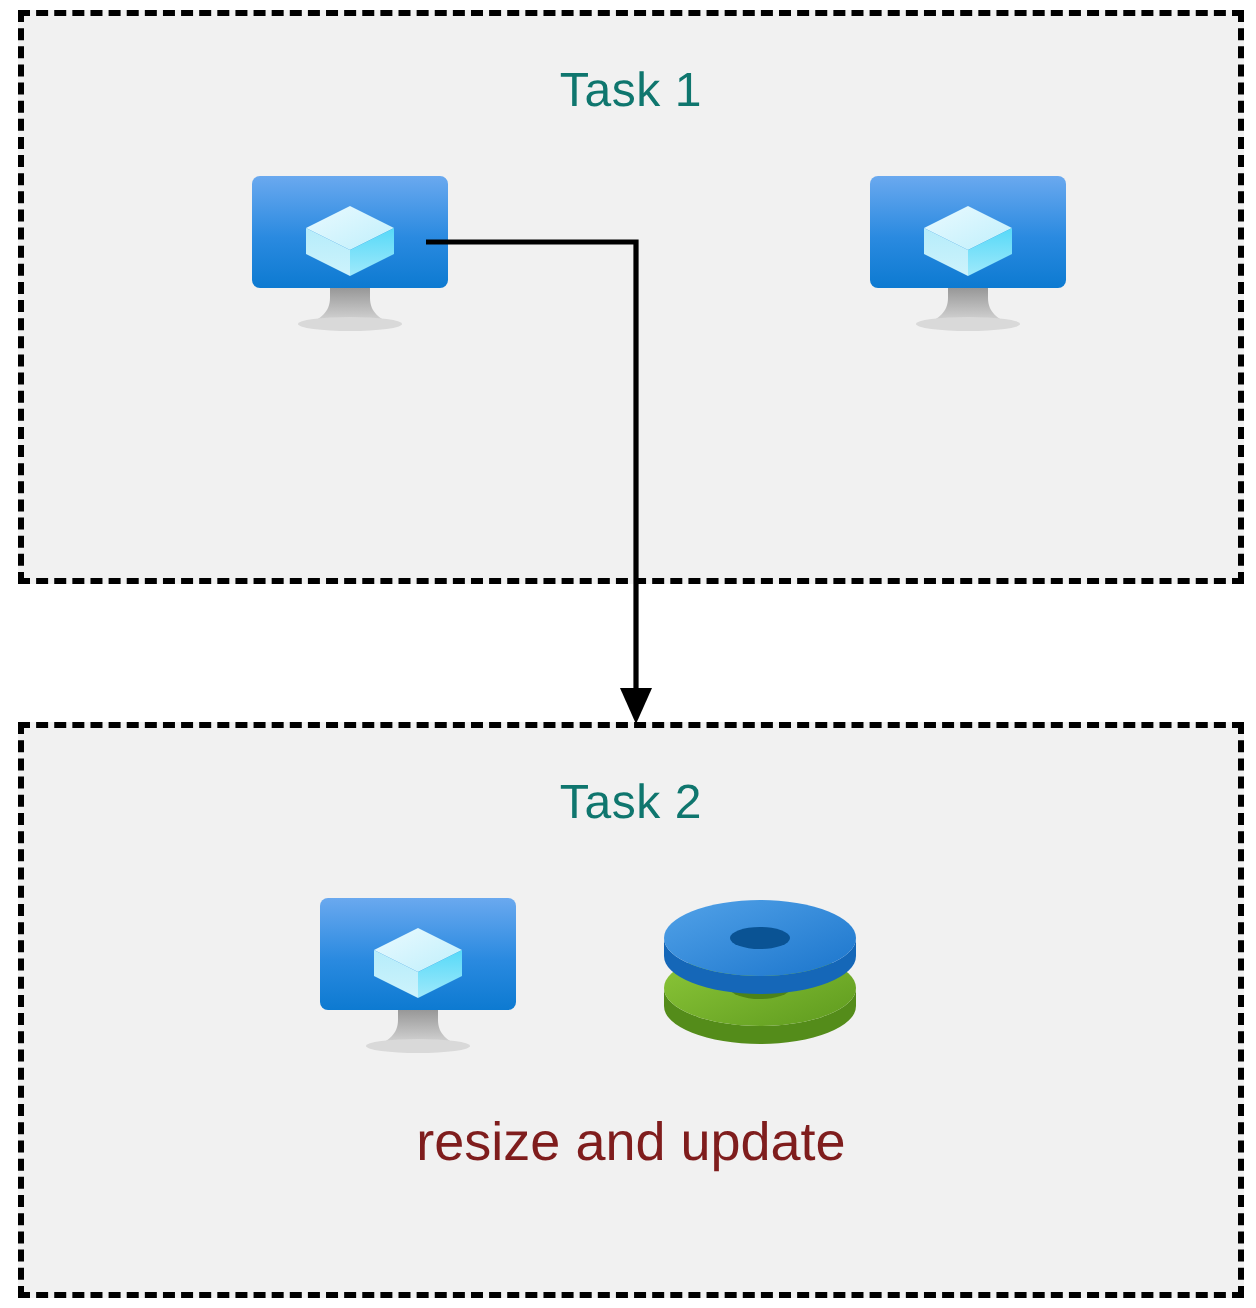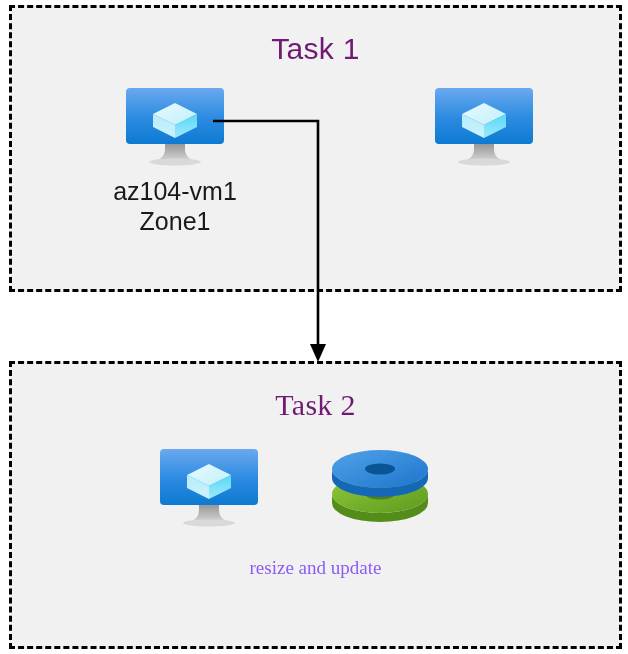--- a/index.html
+++ b/index.html
@@ -33,30 +33,29 @@
     left: 9px;
     top: 5px;
     width: 613px;
     height: 287px;
   }
   #panel-task2 {
     left: 9px;
     top: 361px;
     width: 613px;
     height: 288px;
-    font-family: Liberation Serif, serif;
   }
 
   .panel-title {
     position: absolute;
     left: 0;
     width: 100%;
     text-align: center;
-    color: #701a75;
-    font-size: 30px;
+    color: #0f766e;
+    font-size: 24px;
     font-weight: 400;
     letter-spacing: 0.3px;
     line-height: 1;
   }
   #title-task1 { top: 26px; }
   #title-task2 { top: 26px; }
 
   
   .node {
     position: absolute;
@@ -99,22 +98,22 @@
     pointer-events: none;
   }
 
   
   #caption-task2 {
     position: absolute;
     left: 0;
     top: 194px;
     width: 100%;
     text-align: center;
-    font-size: 19px;
-    color: #8b5cf6;
+    font-size: 27px;
+    color: #7f1d1d;
     line-height: 1;
   }
 </style>
 </head>
 <body>
 
 <div id="canvas">
 
   <div class="task-panel" id="panel-task1">
 
@@ -148,22 +147,20 @@
 
         <path d="M44 55 h20 v8 c0 7 5 11 12 13 H32 c7 -2 12 -6 12 -13 z" fill="url(#vmStand1)"></path>
         <ellipse cx="54" cy="76" rx="26" ry="3.5" fill="#d9d9d9"></ellipse>
 
         <rect x="5" y="2" width="98" height="56" rx="4" fill="url(#vmScreen1)"></rect>
 
         <polygon points="54,17 76,28 54,39 32,28" fill="url(#cubeTopL1)"></polygon>
         <polygon points="32,28 54,39 54,52 32,41" fill="url(#cubeLeft1)"></polygon>
         <polygon points="76,28 54,39 54,52 76,41" fill="url(#cubeRight1)"></polygon>
       </svg>
-      <div class="node-label">az104-vm1
-Zone1</div>
     </div>
 
     <div class="node" id="node-vm2">
       <svg class="icon-vm" viewBox="0 0 108 82">
         <defs>
           <linearGradient id="vmScreen2" x1="0" y1="0" x2="0" y2="1">
             <stop offset="0" stop-color="#6aa9ef"></stop>
             <stop offset="0.55" stop-color="#2a8ae0"></stop>
             <stop offset="1" stop-color="#0d7ad1"></stop>
           </linearGradient>

